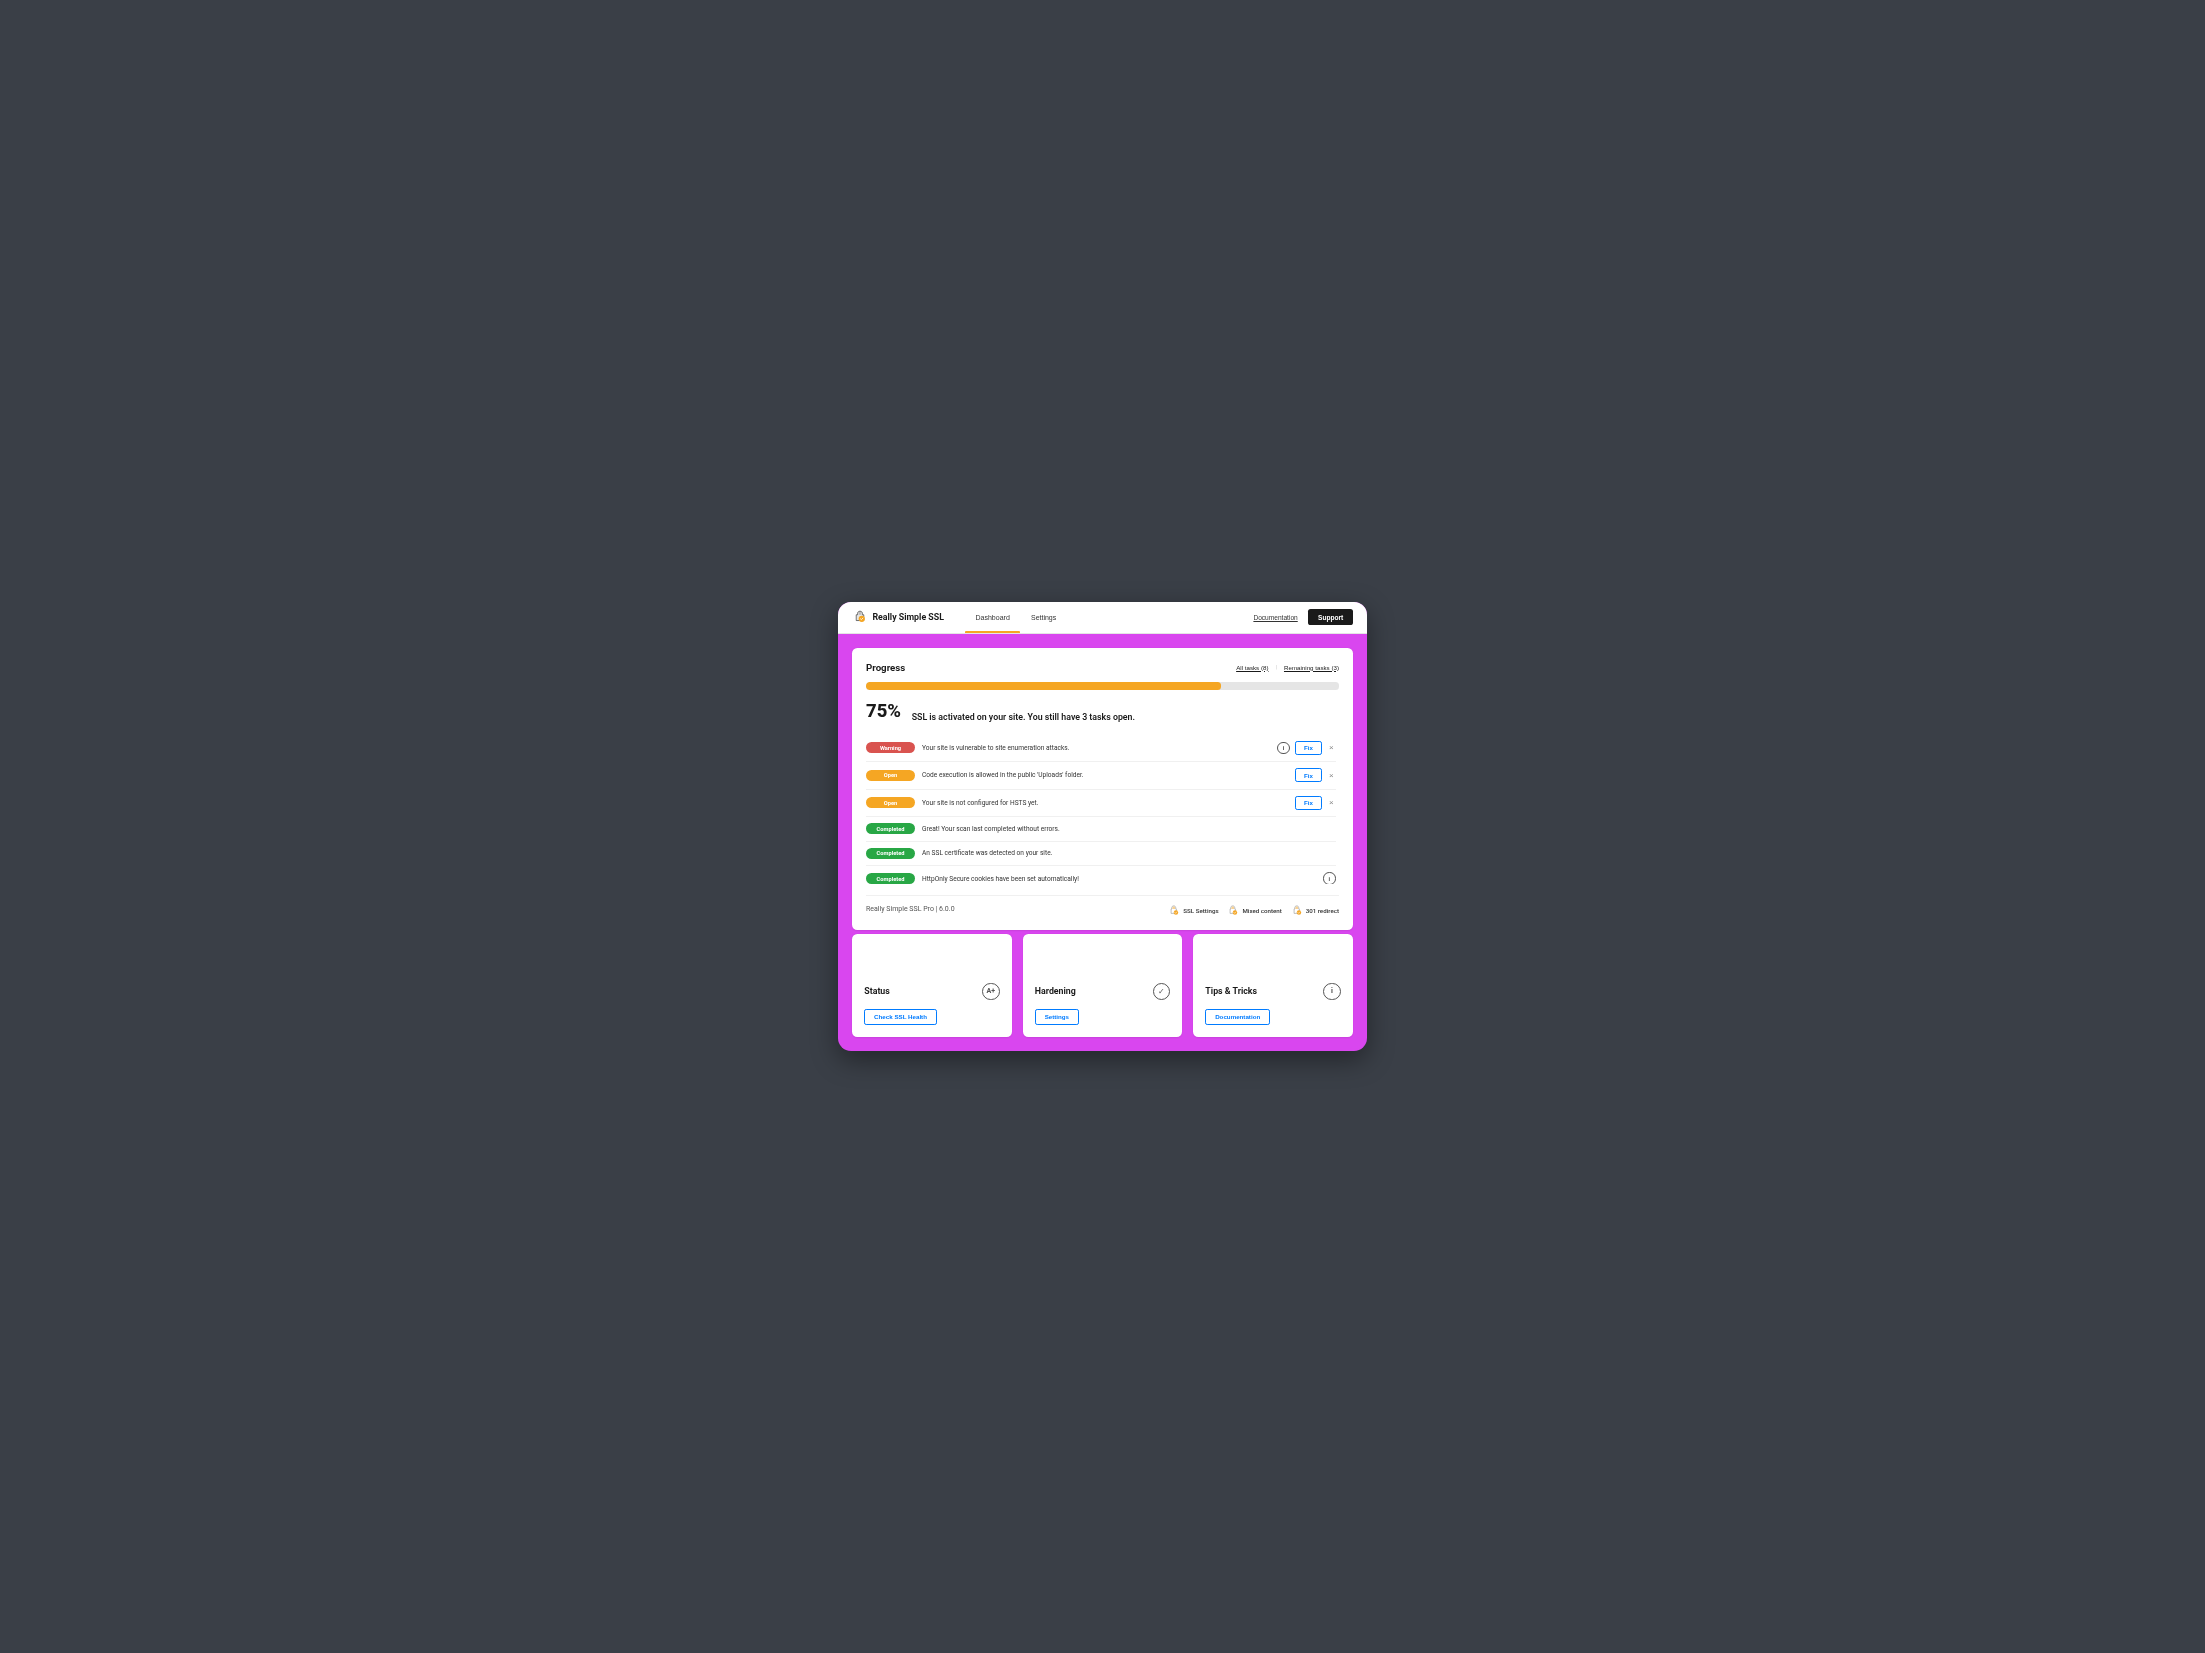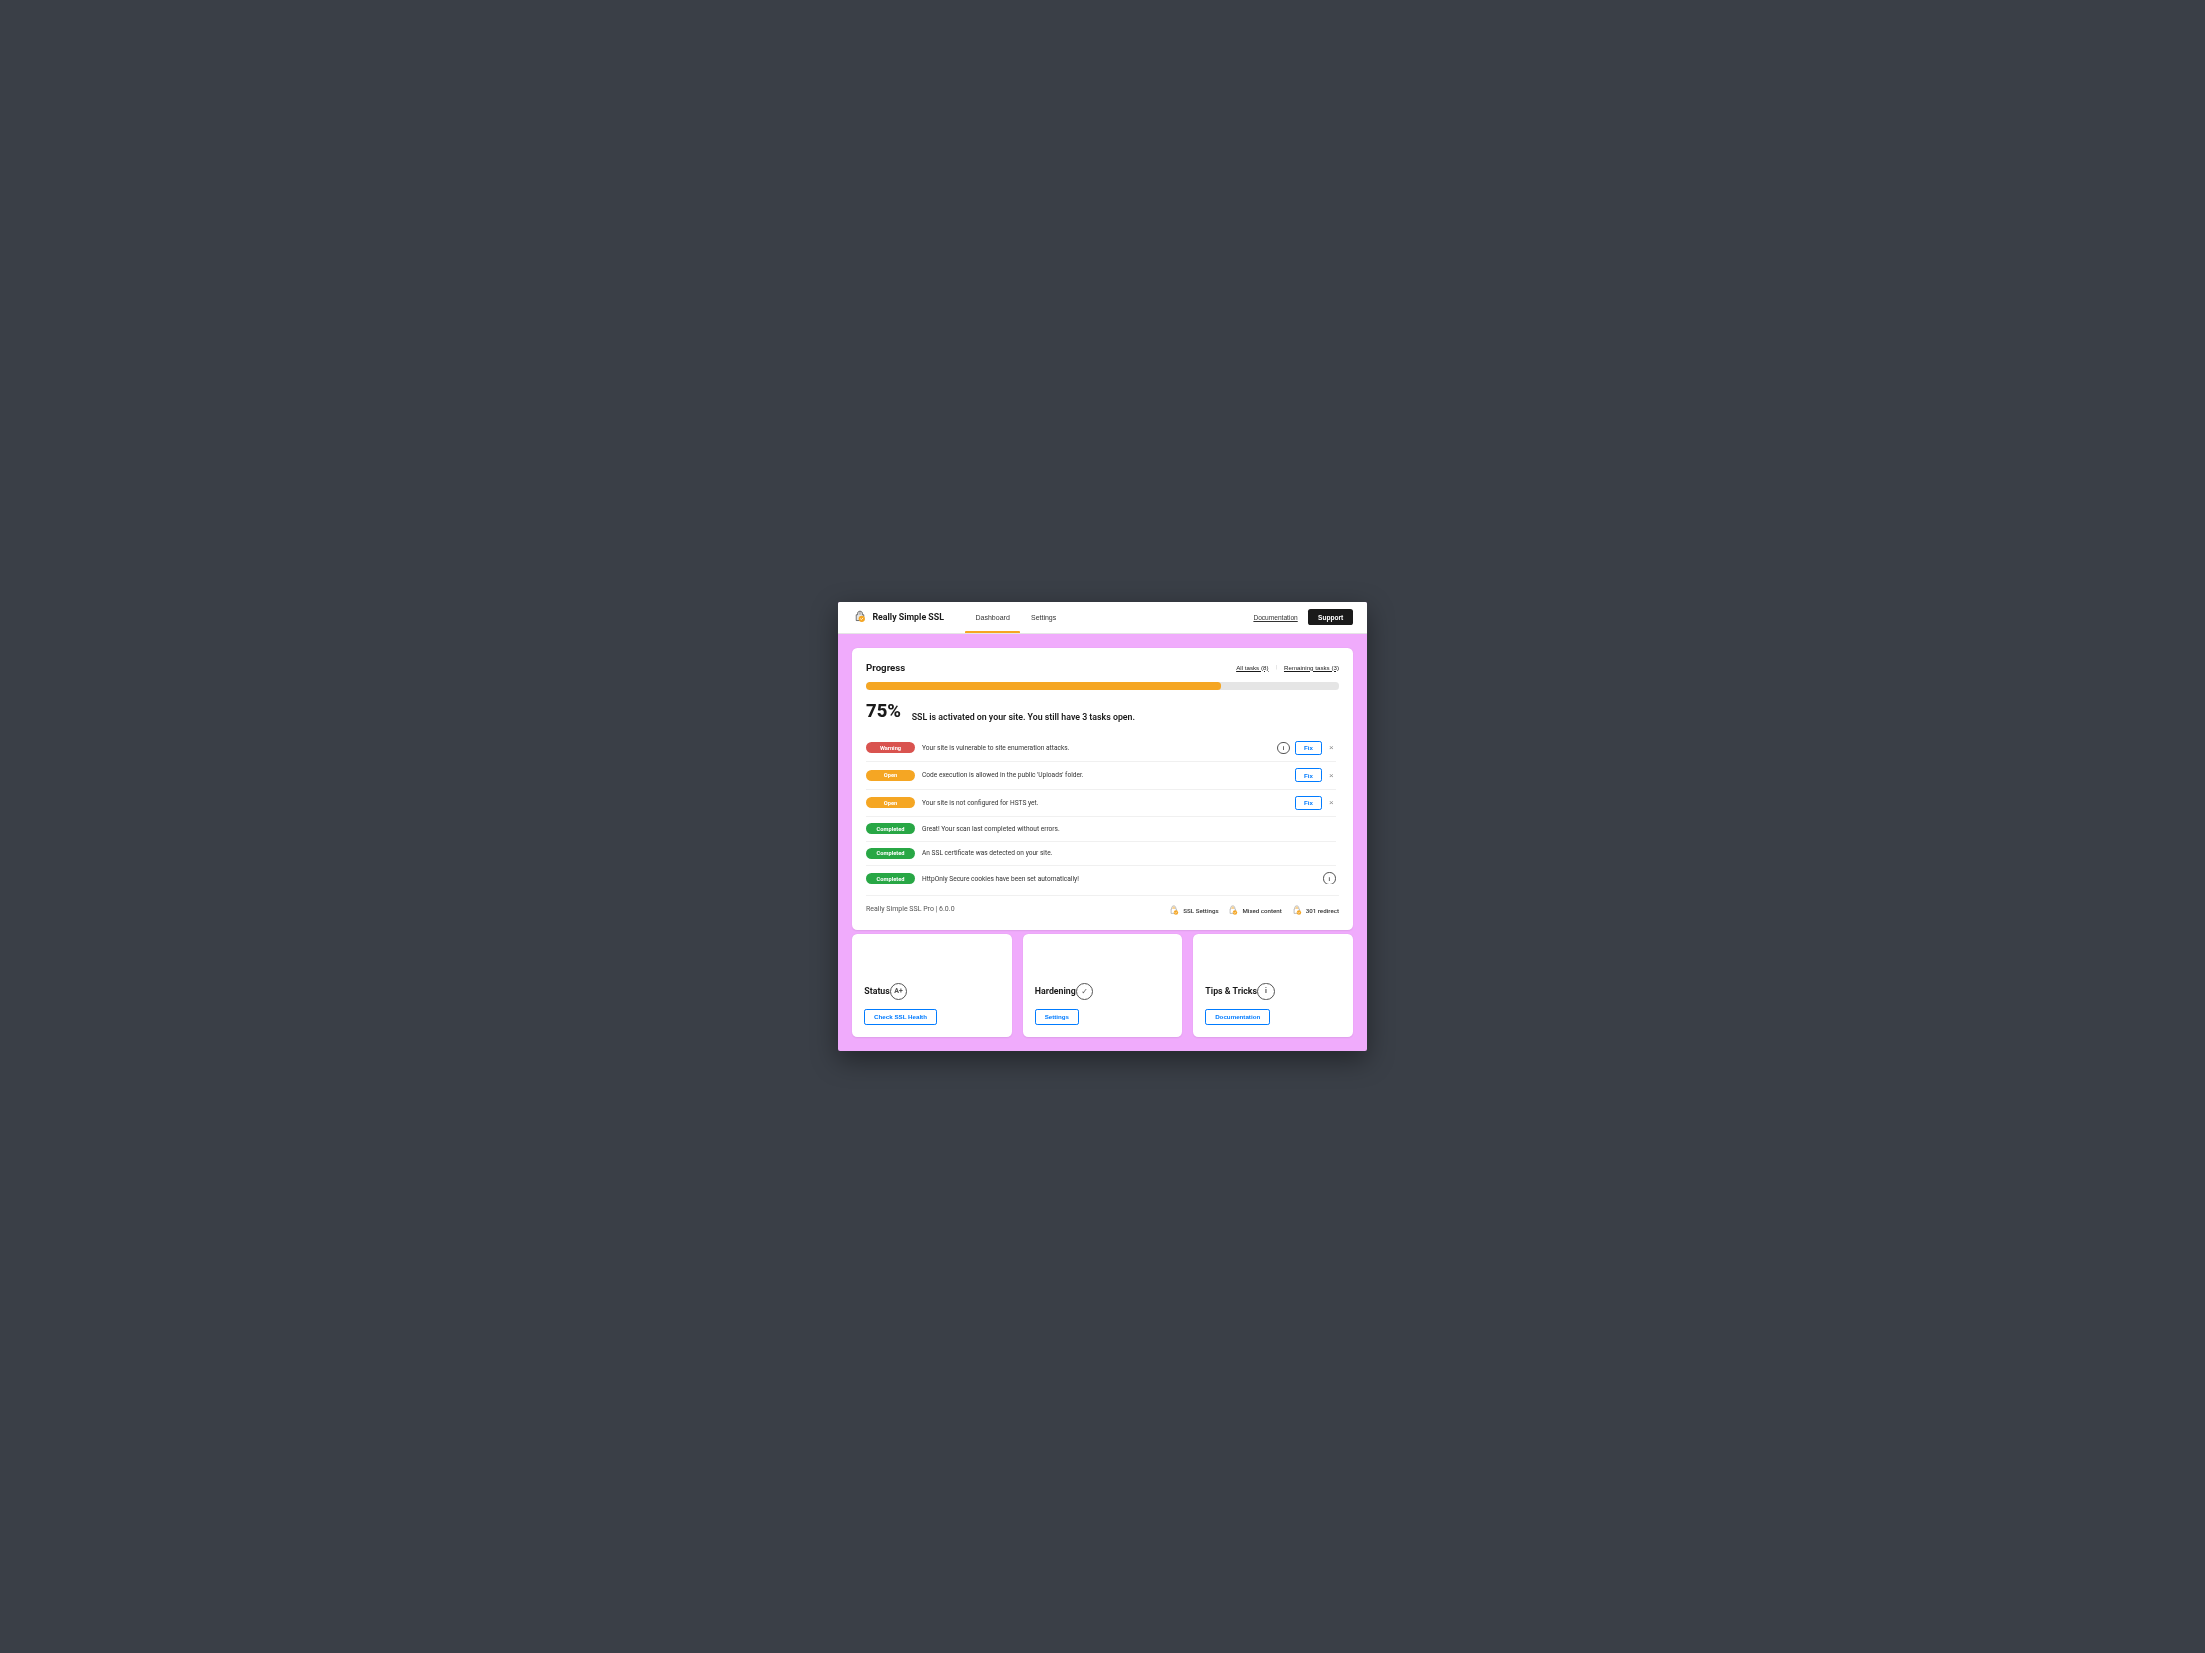--- a/index.html
+++ b/index.html
@@ -8,22 +8,22 @@
       background-color: #3a3f47;
       font-family: -apple-system, BlinkMacSystemFont, 'Segoe UI', Roboto, sans-serif;
       display: flex;
       justify-content: center;
       align-items: center;
       min-height: 100vh;
       padding: 17.6px;
     }
 
     .window {
-      background: #f0abfc;
-      border-radius: 2px;
+      background: #d946ef;
+      border-radius: 13px;
       width: 100%;
       max-width: 529px;
       overflow: hidden;
       box-shadow: 0 8.8px 26.5px rgba(0,0,0,0.4);
     }
 
     
     .nav {
       background: #ffffff;
       display: flex;
@@ -345,20 +345,21 @@
     .bottom-card {
       background: #ffffff;
       border-radius: 5.3px;
       padding: 12.3px;
       box-shadow: 0 0.4px 1.8px rgba(0,0,0,0.08);
     }
 
     .bottom-card-header {
       display: flex;
       align-items: center;
+      justify-content: space-between;
       margin-bottom: 8.8px;
       margin-top: 36px;
     }
 
     .bottom-card-title {
       font-size: 8.8px;
       font-weight: 700;
       color: #1a1a1a;
     }
 

